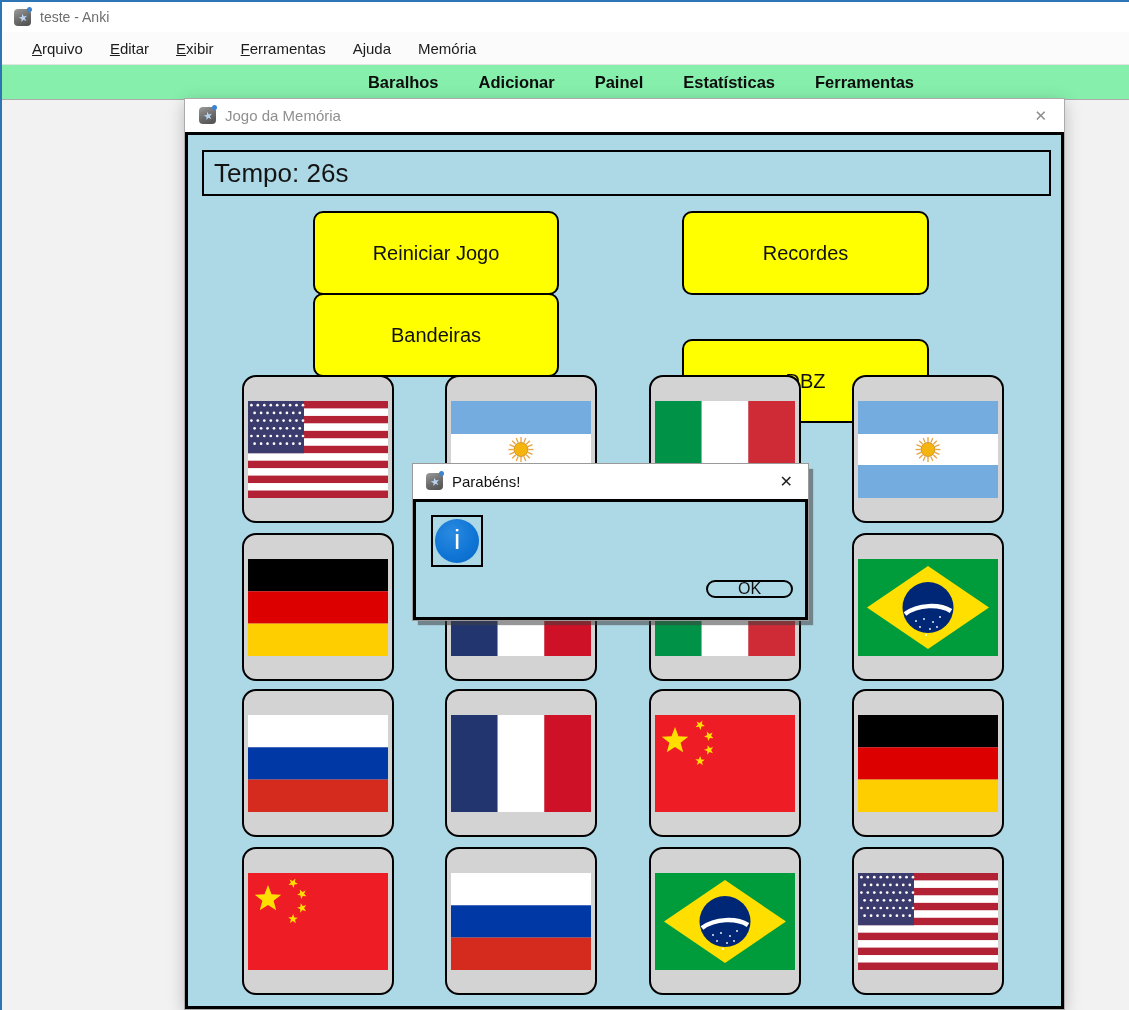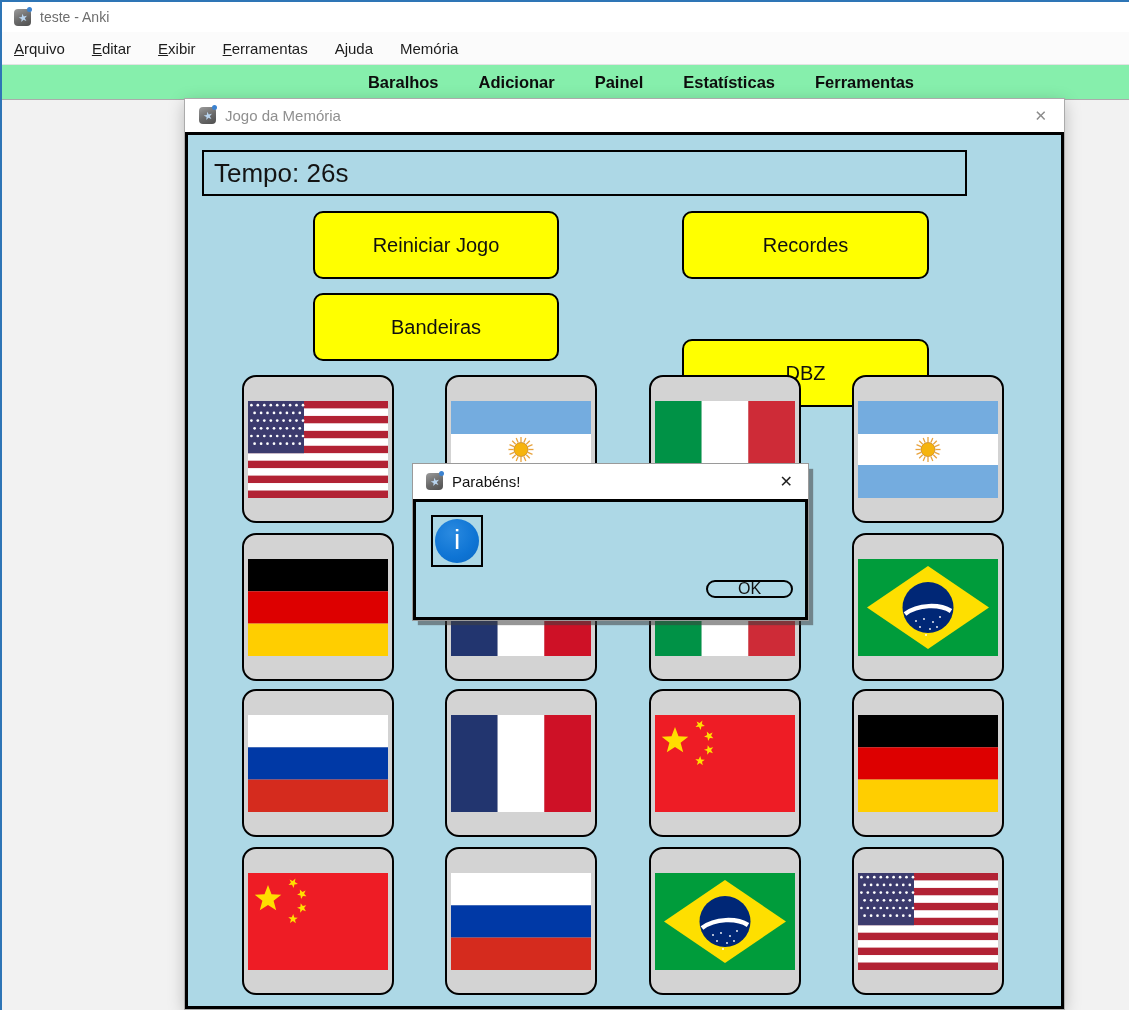--- a/index.html
+++ b/index.html
@@ -11,39 +11,39 @@
   
   .titlebar { height:30px; background:#ffffff; display:flex; align-items:center; padding-left:12px; gap:9px; }
   .titlebar .title-text { font-size:14px; color:#6e6e6e; }
 
   .anki-icon { width:17px; height:17px; border-radius:4px;
     background:linear-gradient(155deg,#9b9b9b 0%,#6a6a6a 55%,#4e4e4e 100%);
     position:relative; display:flex; align-items:center; justify-content:center; flex:0 0 auto; }
   .anki-icon .star { font-style:normal; font-size:11px; line-height:1; color:#b9d4ee; transform:rotate(-12deg) translateY(0.5px); }
   .anki-icon::after { content:""; position:absolute; top:-2px; right:-1px; width:5px; height:5px; border-radius:50%; background:#3b82d0; }
 
-  .menubar { height:33px; background:#fbfbfb; border-bottom:1px solid #e3e3e3; display:flex; align-items:center; padding-left:12px; gap:27px; }
+  .menubar { height:33px; background:#fbfbfb; border-bottom:1px solid #e3e3e3; display:flex; align-items:center; padding-left:30px; gap:27px; }
   .menu-item { display:inline-block; font-size:15px; color:#1c1c1c; cursor:default; }
   .menu-item.mnemonic::first-letter { text-decoration:underline; }
 
   .navrow { height:35px; background:#86efac; border-bottom:1px solid #ababab; display:flex; align-items:center; justify-content:center; gap:40px; padding-left:151px; }
   .nav-item { font-size:16.5px; font-weight:700; color:#0d0d0d; cursor:pointer; }
 
   
   .game-window { position:absolute; left:183px; top:97px; width:879px; height:910px; z-index:5;
     outline:1px solid #ababab; box-shadow:0 4px 16px rgba(0,0,0,0.25); background:#fff; }
   .gw-titlebar { height:33px; background:#ffffff; display:flex; align-items:center; padding:0 14px; gap:9px; }
   .gw-title { font-size:15px; color:#8f8f8f; flex:1; }
   .gw-close { font-size:15px; color:#8c8c8c; cursor:pointer; padding:0 3px; }
   .gw-content { position:absolute; left:0; top:33px; width:879px; height:877px; background:#ADD8E6; border:3px solid #000; }
 
-  .timer-box { position:absolute; left:17px; top:51px; width:765px; height:46px; border:2px solid #000;
+  .timer-box { position:absolute; left:17px; top:51px; width:849px; height:46px; border:2px solid #000;
     background:#ADD8E6; display:flex; align-items:center; padding-left:10px; font-size:26px; color:#141414; }
 
-  .yellow-btn { position:absolute; width:246px; height:68px; background:#FFFF00; border:2px solid #000; border-radius:10px;
+  .yellow-btn { position:absolute; width:246px; height:84px; background:#FFFF00; border:2px solid #000; border-radius:10px;
     display:flex; align-items:center; justify-content:center; font-size:20px; color:#101010; cursor:pointer; }
   .btn-restart { left:128px; top:112px; }
   .btn-records { left:497px; top:112px; width:247px; }
   .btn-flags   { left:128px; top:194px; }
   .btn-dbz     { left:497px; top:195px; width:247px;margin-top:45px; }
 
   .card { position:absolute; width:152px; height:148px; background:#D3D3D3; border:2px solid #000; border-radius:14px;
     display:flex; align-items:center; justify-content:center; cursor:pointer; }
   .card svg { display:block; }
 

